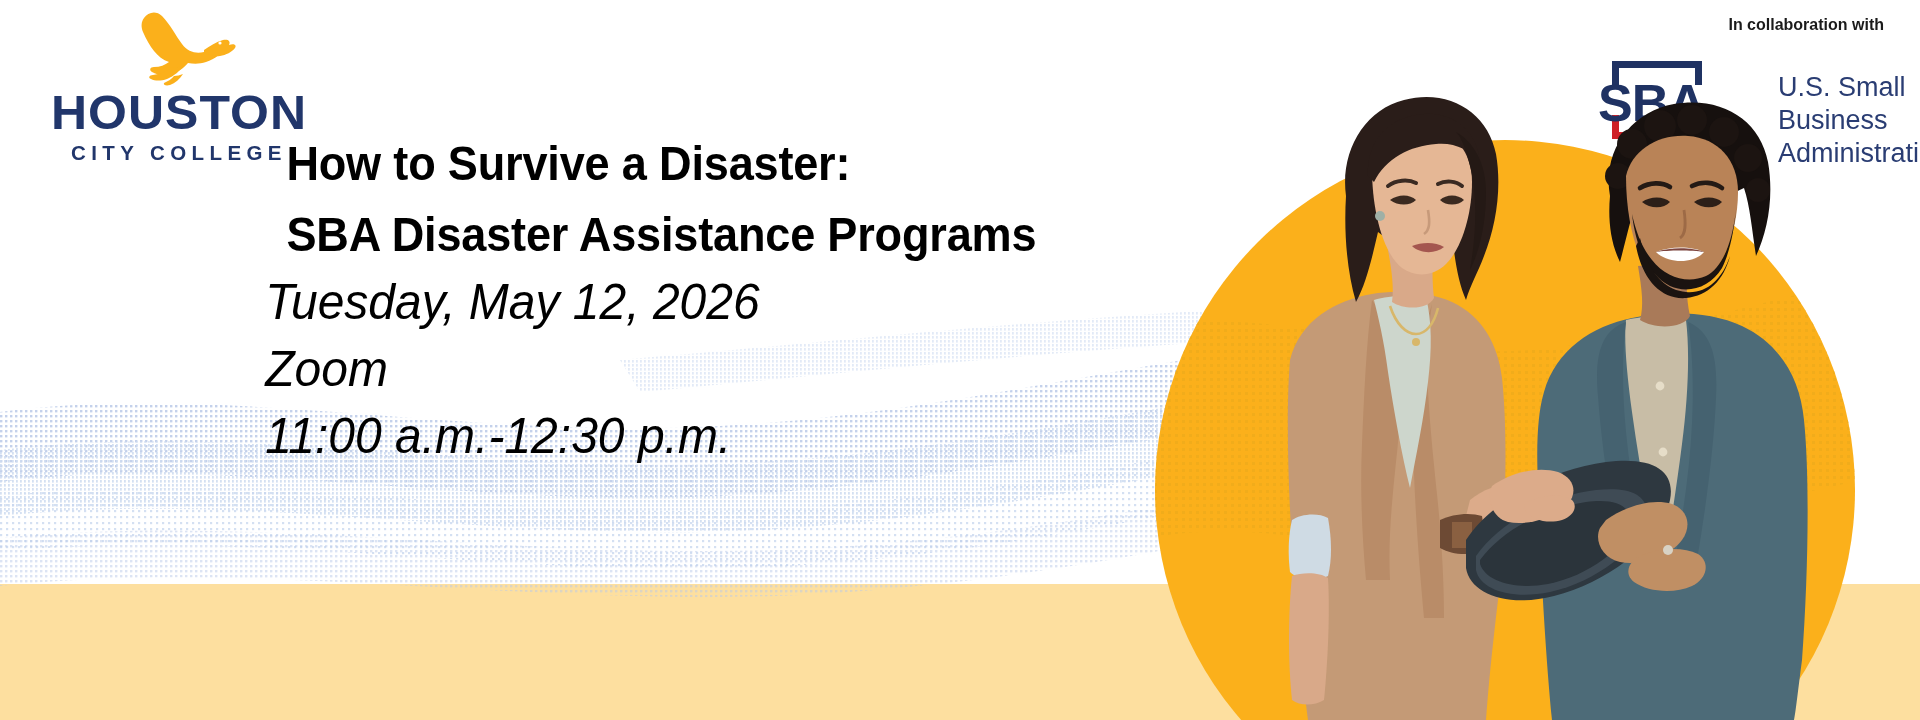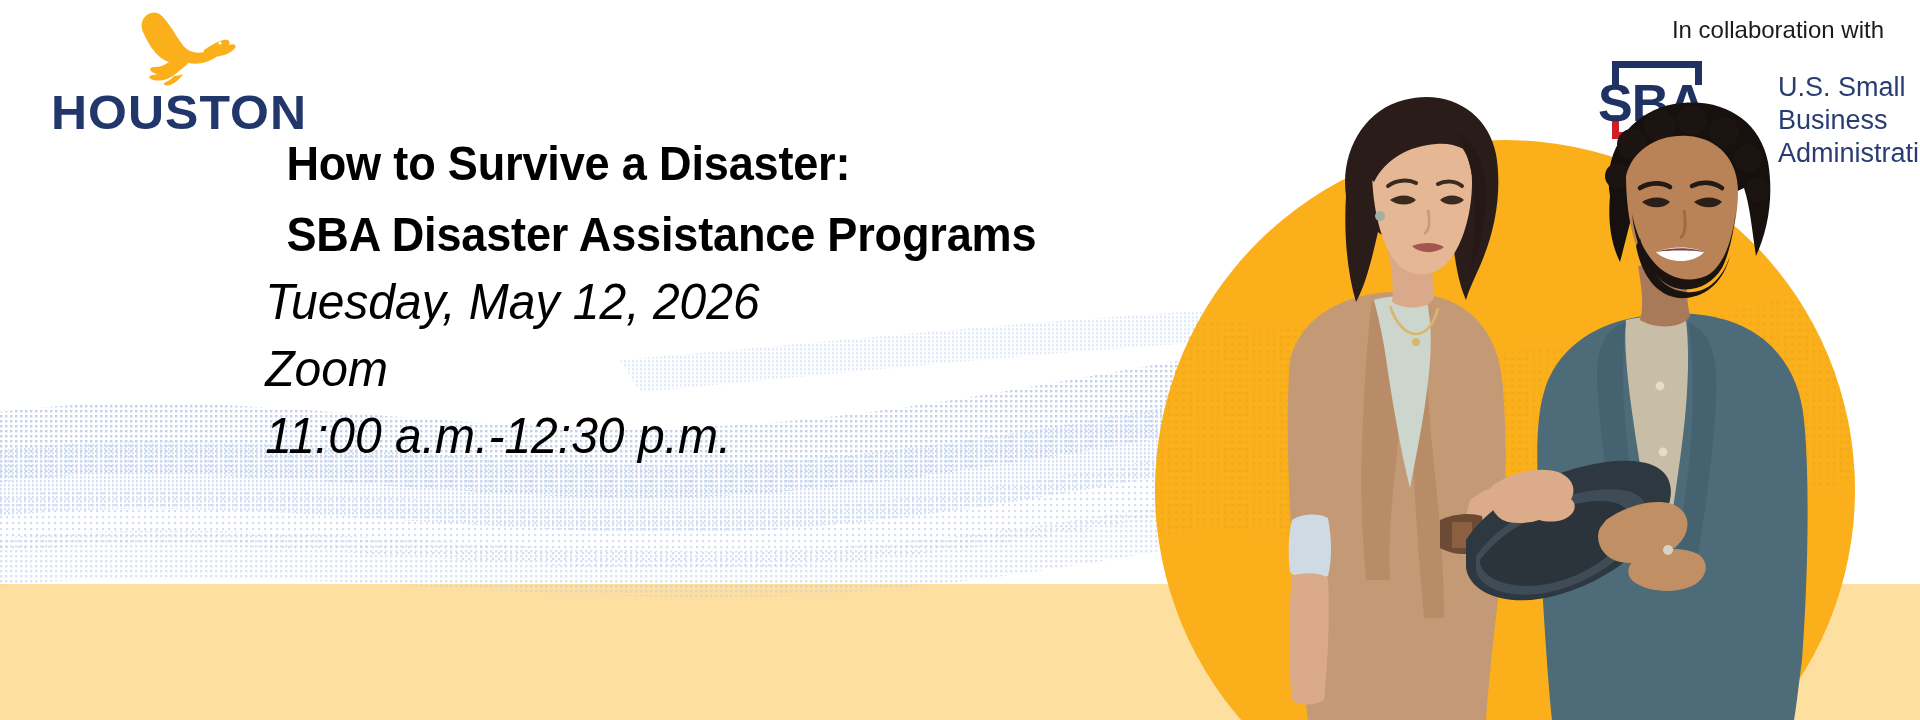--- a/index.html
+++ b/index.html
@@ -41,22 +41,22 @@
   }
   .hcc-sub{
     position:absolute;left:0;top:133px;width:270px;text-align:center;
     color:#21366b;font-weight:bold;font-size:20.5px;letter-spacing:5.4px;
     font-family:"Liberation Sans", sans-serif;line-height:1;
   }
 
   
   .sba-block{position:absolute;right:30px;top:16px;width:370px;height:125px;}
   .collab-text{
-    position:absolute;right:6px;top:0;font-size:24px;color:#1b1b1b;
-    font-family:"Liberation Sans", sans-serif;white-space:nowrap;
+    position:absolute;right:6px;top:0;font-size:16px;color:#1b1b1b;
+    font-family:"Liberation Sans", sans-serif;white-space:nowrap;font-weight:bold;
   }
   .sba-logo{position:absolute;left:78px;top:43px;width:118px;height:82px;}
   .sba-name{
     position:absolute;left:210px;top:55px;width:175px;
     color:#2a3d73;font-size:27px;line-height:1.22;
     font-family:"Liberation Sans", sans-serif;
     margin-left:48px;
   }
 
   
@@ -124,20 +124,21 @@
     <div class="hcc-bird">
       <svg width="110" height="80" viewBox="0 0 110 80" xmlns="http://www.w3.org/2000/svg">
         <path d="M14,8 C18,2 26,0 32,6 C40,14 46,26 52,34 C58,42 66,44 74,42 C80,40 86,36 92,32 C96,30 99,32 97,36 C93,43 85,49 76,52 C70,54 64,54 58,53 C54,58 48,62 41,64 C34,66 27,65 22,62 C19,60 20,57 24,57 C30,57 35,55 39,52 C33,50 28,46 24,41 C20,36 16,29 13,22 C11,17 11,12 14,8 Z" fill="#fbb01b"></path>
         <path d="M74,40 C80,36 86,32 93,30 C98,29 101,31 99,35 C104,33 107,35 105,38 C102,42 96,45 90,46 C84,47 78,45 74,42 Z" fill="#fbb01b"></path>
         <path d="M40,58 C45,58 50,57 54,55 C50,61 44,66 37,69 C31,71 25,71 21,69 C18,68 19,65 23,65 C30,64 36,62 40,58 Z" fill="#fbb01b"></path>
         <path d="M44,66 C47,66 50,65 53,64 C50,69 45,73 40,75 C36,76 33,75 34,73 C38,71 42,69 44,66 Z" fill="#fbb01b"></path>
         <circle cx="90" cy="33" r="1.6" fill="#ffffff"></circle>
       </svg>
     </div>
     <div class="hcc-word">HOUSTON</div>
+    <div class="hcc-sub">CITY COLLEGE</div>
   </div>
 
   <div class="sba-block">
     <div class="collab-text">In collaboration with</div>
     <div class="sba-logo">
       <svg width="118" height="82" viewBox="0 0 118 82" xmlns="http://www.w3.org/2000/svg">
 
         <path d="M14,2 L104,2 L104,26 L97,26 L97,9 L21,9 L21,26 L14,26 Z" fill="#1f3263"></path>
 
         <path d="M14,56 L21,56 L21,73 L97,73 L97,56 L104,56 L104,80 L14,80 Z" fill="#cf2027"></path>

